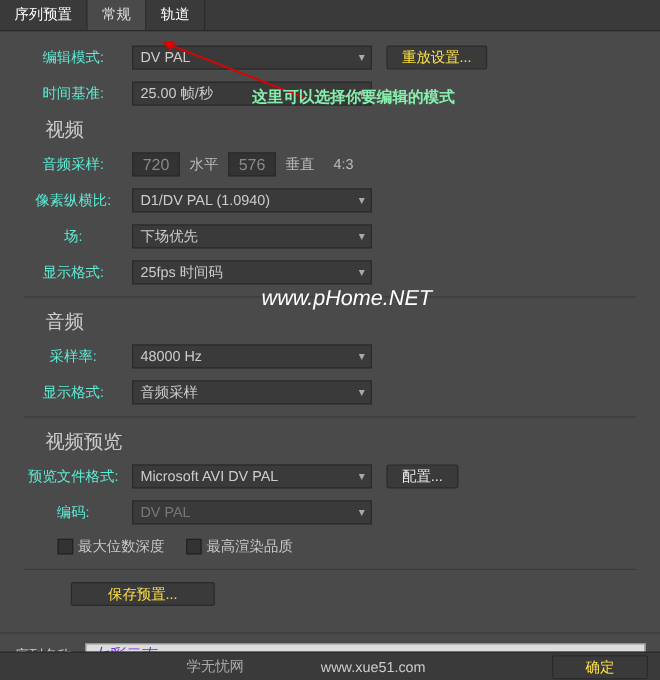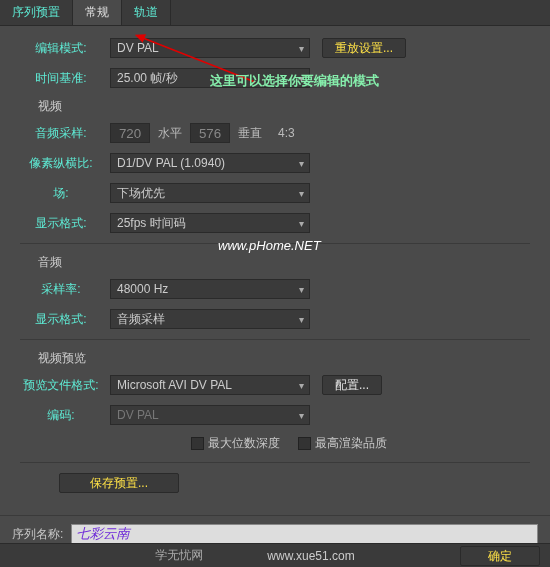--- a/index.html
+++ b/index.html
@@ -1,45 +1,45 @@
 <!DOCTYPE html>
 <html><head>
 <meta charset="utf-8">
 <style>
 * { margin: 0; padding: 0; box-sizing: border-box; font-family: "Microsoft YaHei", sans-serif; }
 body { background: #4a4a4a; color: #c8c8c8; font-size: 12px; width: 550px; height: 567px; overflow: hidden; position: relative; }
 .tabs { display: flex; background: #3a3a3a; border-bottom: 1px solid #2a2a2a; }
-.tab { padding: 4px 12px; color: #5eead4; cursor: pointer; border-right: 1px solid #2a2a2a; }
+.tab { padding: 4px 12px; color: #ffffff; cursor: pointer; border-right: 1px solid #2a2a2a; }
 .tab.active { background: #4a4a4a; color: #ddd; }
 .panel { padding: 12px 20px 12px 20px; }
 .row { display: flex; align-items: center; margin-bottom: 10px; }
 .label { width: 90px; text-align: center; padding-right: 8px; color: #5eead4; }
 .dropdown { background: #3a3a3a; border: 1px solid #2a2a2a; color: #ccc; padding: 2px 20px 2px 6px; height: 20px; position: relative; display: flex; align-items: center; cursor: pointer; }
 .dropdown::after { content: "▾"; position: absolute; right: 5px; color: #aaa; font-size: 10px; }
 .dropdown.disabled { color: #777; }
 .w200 { width: 200px; }
 .btn { background: #3a3a3a; border: 1px solid #2a2a2a; color: #fde047; padding: 2px 12px; height: 20px; display: flex; align-items: center; cursor: pointer; border-radius: 2px; }
 .btn.disabled { color: #e5e5e5; }
 .input-num { background: #333; border: 1px solid #2a2a2a; color: #888; width: 40px; height: 20px; text-align: center; }
-.section-title { color: #ccc; margin: 4px 0 8px 18px; font-size: 12px; }
+.section-title { color: #ccc; margin: 4px 0 8px 18px; font-size: 16px; }
 .spacer { width: 12px; }
 .aspect { margin-left: 8px; color: #bbb; }
 .dim-label { margin: 0 8px; color: #bbb; }
-.checkbox-row { display: flex; align-items: center; margin: 8px 0 0 28px; gap: 18px; justify-content: center; }
+.checkbox-row { display: flex; align-items: center; margin: 8px 0 0 28px; gap: 18px; }
 .cb { width: 13px; height: 13px; background: #333; border: 1px solid #222; display: inline-block; margin-right: 4px; vertical-align: middle; }
 .divider { border-top: 1px solid #3a3a3a; margin: 10px 0; }
 .name-row { display: flex; align-items: center; padding: 8px 12px; }
 .name-input { background: #ddd; border: 1px solid #888; color: #6d28d9; flex: 1; height: 20px; padding: 0 4px; margin-left: 8px; font-style: italic; }
 .footer { position: absolute; bottom: 0; left: 0; right: 0; background: #3a3a3a; height: 24px; display: flex; align-items: center; justify-content: center; border-top: 1px solid #2a2a2a; gap: 44px; }
 .footer-text { color: #aaa; margin-right: 20px; }
 .footer-link { color: #ccc; margin-right: 40px; }
 .ok-btn { position: absolute; right: 10px; top: 2px; }
 .annotation { position: absolute; top: 72px; left: 210px; color: #86efac; font-size: 13px; font-weight: bold; pointer-events: none; }
 .arrow { position: absolute; top: 30px; left: 135px; pointer-events: none; }
-.watermark { position: absolute; top: 238px; left: 218px; color: #fff; font-size: 13px; font-style: italic; pointer-events: none; }
+.watermark { position: absolute; top: 238px; left: 218px; color: #fff; font-size: 18px; font-style: italic; pointer-events: none; }
 </style>
 </head>
 <body>
 
 <div class="tabs">
   <div class="tab">序列预置</div>
   <div class="tab active">常规</div>
   <div class="tab">轨道</div>
 </div>
 

